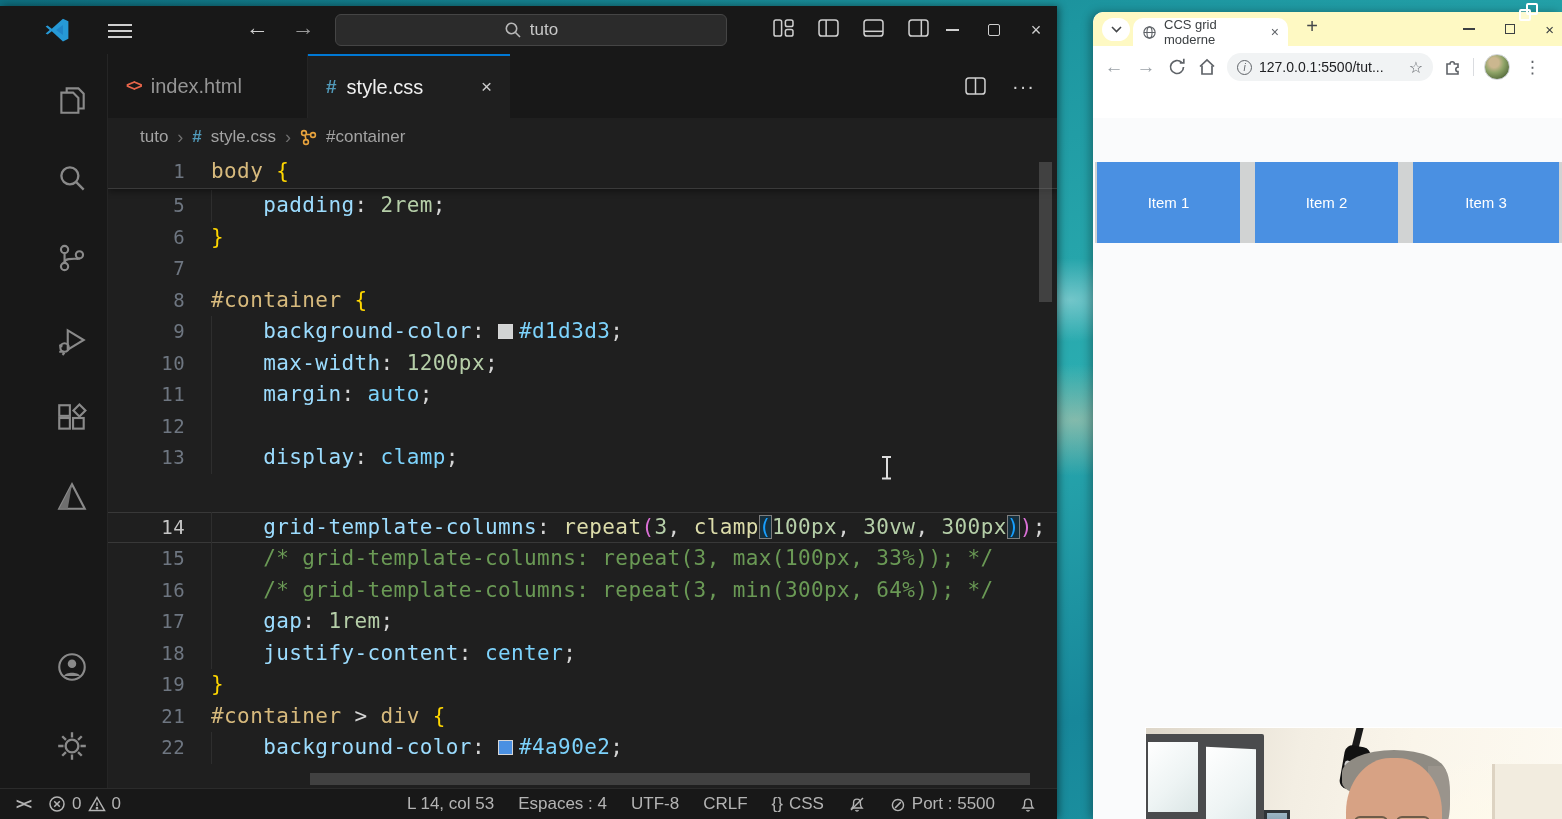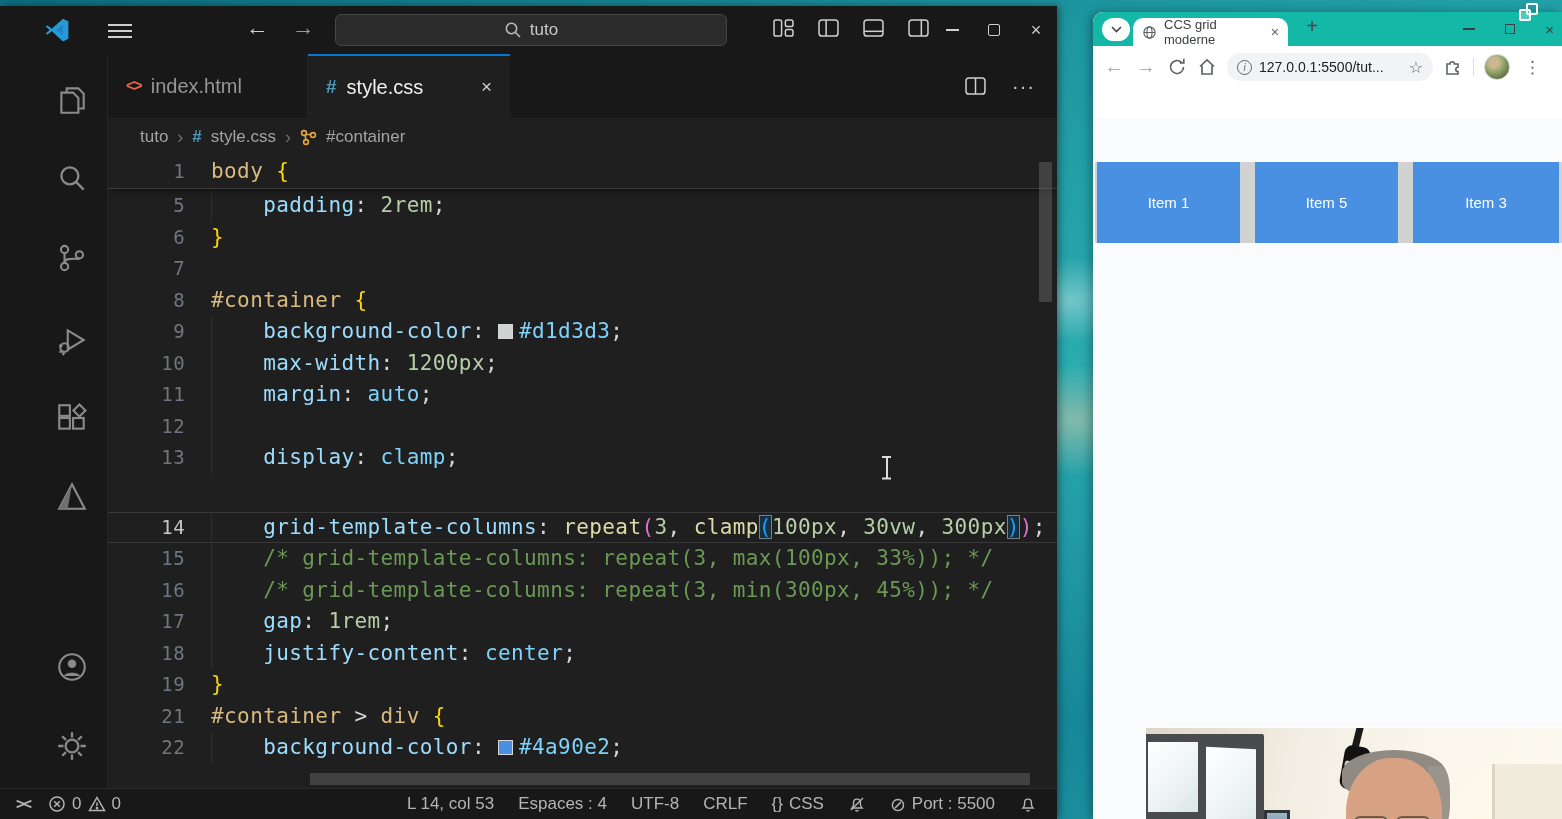--- a/index.html
+++ b/index.html
@@ -80,21 +80,21 @@
     display:flex; align-items:center; font-size:17px; color:#b4b4b4; padding:0 16px; }
   .sb-left { display:flex; gap:18px; align-items:center; }
   .sb-right { margin-left:auto; display:flex; gap:24px; align-items:center; padding-right:4px; }
   .sb-item { display:flex; align-items:center; gap:6px; cursor:pointer; }
   .sb-remote { font-family:"DejaVu Sans Mono",monospace; font-weight:bold; font-size:15px; letter-spacing:-2px; }
   .sb-ic { width:18px; height:18px; }
 
   
   .chrome { position:absolute; left:1093px; top:12px; width:469px; height:807px;
     background:#ffffff; border-top-left-radius:10px; overflow:hidden; box-shadow:-3px 0 10px rgba(0,0,0,.3); }
-  .tabstrip { position:relative; height:34px; background:#14b8a6; border-top-left-radius:10px; }
+  .tabstrip { position:relative; height:34px; background:#fef9c3; border-top-left-radius:10px; }
   .tabsearch { position:absolute; left:9px; top:6px; width:28px; height:23px; background:#ffffff; border-radius:12px;
     display:flex; align-items:center; justify-content:center; cursor:pointer; }
   .ctab { position:absolute; left:40px; top:6px; width:155px; height:28px; background:#ffffff;
     border-radius:10px 10px 0 0; display:flex; align-items:center; padding:0 9px; gap:7px;
     font-size:13px; color:#3c4043; cursor:pointer; }
   .ctab-close { margin-left:auto; color:#5f6368; font-size:14px; }
   .newtab { position:absolute; left:206px; top:3px; font-size:20px; color:#44474a; cursor:pointer; width:26px; text-align:center; }
   .cwin { position:absolute; right:8px; top:0; height:34px; display:flex; align-items:center; gap:30px; color:#3c4043; }
   .cbar-min { width:12px; height:1.6px; background:#3c4043; }
   .cbox-max { width:10px; height:10px; border:1.4px solid #3c4043; }
@@ -281,21 +281,21 @@
               <div class="row"><span class="gut">6</span><span class="code"><span class="c-b1">}</span></span></div>
               <div class="row"><span class="gut">7</span><span class="code"></span></div>
               <div class="row"><span class="gut">8</span><span class="code"><span class="c-sel">#container</span><span class="c-def"> </span><span class="c-b1">{</span></span></div>
               <div class="row guide"><span class="gut">9</span><span class="code"><span class="c-def">    </span><span class="c-prop">background-color</span><span class="c-def">: </span><span class="sw" style="background: rgb(209, 211, 211);"></span><span class="c-str">#d1d3d3</span><span class="c-def">;</span></span></div>
               <div class="row guide"><span class="gut">10</span><span class="code"><span class="c-def">    </span><span class="c-prop">max-width</span><span class="c-def">: </span><span class="c-num">1200px</span><span class="c-def">;</span></span></div>
               <div class="row guide"><span class="gut">11</span><span class="code"><span class="c-def">    </span><span class="c-prop">margin</span><span class="c-def">: </span><span class="c-str">auto</span><span class="c-def">;</span></span></div>
               <div class="row guide"><span class="gut">12</span><span class="code"></span></div>
               <div class="row guide"><span class="gut">13</span><span class="code"><span class="c-def">    </span><span class="c-prop">display</span><span class="c-def">: </span><span class="c-str">clamp</span><span class="c-def">;</span></span></div>
               <div class="row guide cur"><span class="gut">14</span><span class="code"><span class="c-def">    </span><span class="c-prop">grid-template-columns</span><span class="c-def">: </span><span class="c-fn">repeat</span><span class="c-b2">(</span><span class="c-num">3</span><span class="c-def">, </span><span class="c-fn">clamp</span><span class="c-b3m">(</span><span class="c-num">100px</span><span class="c-def">, </span><span class="c-num">30vw</span><span class="c-def">, </span><span class="c-num">300px</span><span class="c-b3m">)</span><span class="c-b2">)</span><span class="c-def">;</span></span></div>
               <div class="row guide"><span class="gut">15</span><span class="code"><span class="c-def">    </span><span class="c-cm">/* grid-template-columns: repeat(3, max(100px, 33%)); */</span></span></div>
-              <div class="row guide"><span class="gut">16</span><span class="code"><span class="c-def">    </span><span class="c-cm">/* grid-template-columns: repeat(3, min(300px, 45%)); */</span></span></div>
+              <div class="row guide"><span class="gut">16</span><span class="code"><span class="c-def">    </span><span class="c-cm">/* grid-template-columns: repeat(3, min(300px, 64%)); */</span></span></div>
               <div class="row guide"><span class="gut">17</span><span class="code"><span class="c-def">    </span><span class="c-prop">gap</span><span class="c-def">: </span><span class="c-num">1rem</span><span class="c-def">;</span></span></div>
               <div class="row guide"><span class="gut">18</span><span class="code"><span class="c-def">    </span><span class="c-prop">justify-content</span><span class="c-def">: </span><span class="c-str">center</span><span class="c-def">;</span></span></div>
               <div class="row"><span class="gut">19</span><span class="code"><span class="c-b1">}</span></span></div>
               <div class="row"><span class="gut">21</span><span class="code"><span class="c-sel">#container</span><span class="c-def"> &gt; </span><span class="c-sel">div</span><span class="c-def"> </span><span class="c-b1">{</span></span></div>
               <div class="row guide"><span class="gut">22</span><span class="code"><span class="c-def">    </span><span class="c-prop">background-color</span><span class="c-def">: </span><span class="sw" style="background: rgb(74, 144, 226);"></span><span class="c-str">#4a90e2</span><span class="c-def">;</span></span></div>
             </div>
           <div class="vscroll"></div>
           <div class="hscroll"></div>
           <div class="ibeam"></div>
         </div>
@@ -392,21 +392,21 @@
       <span class="csep"></span>
       <span class="avatar"></span>
       <span class="kebab">⋮</span>
     </div>
 
 
     <div class="ccontent">
       <div class="container-bg" id="container-bg" style="background: rgb(209, 211, 211);"></div>
       <div class="grid-row" id="grid-row">
           <div class="gitem" style="background: rgb(74, 144, 226);">Item 1</div>
-          <div class="gitem" style="background: rgb(74, 144, 226);">Item 5</div>
+          <div class="gitem" style="background: rgb(74, 144, 226);">Item 2</div>
           <div class="gitem" style="background: rgb(74, 144, 226); width: 146px;">Item 3</div>
         </div>
 
       <div class="webcam">
         <div class="wc-light"></div>
         <div class="wc-window">
           <div class="wc-pane wc-pane1"></div>
             <div class="wc-pane wc-pane2"></div>
         </div>
         <div class="wc-frame">

